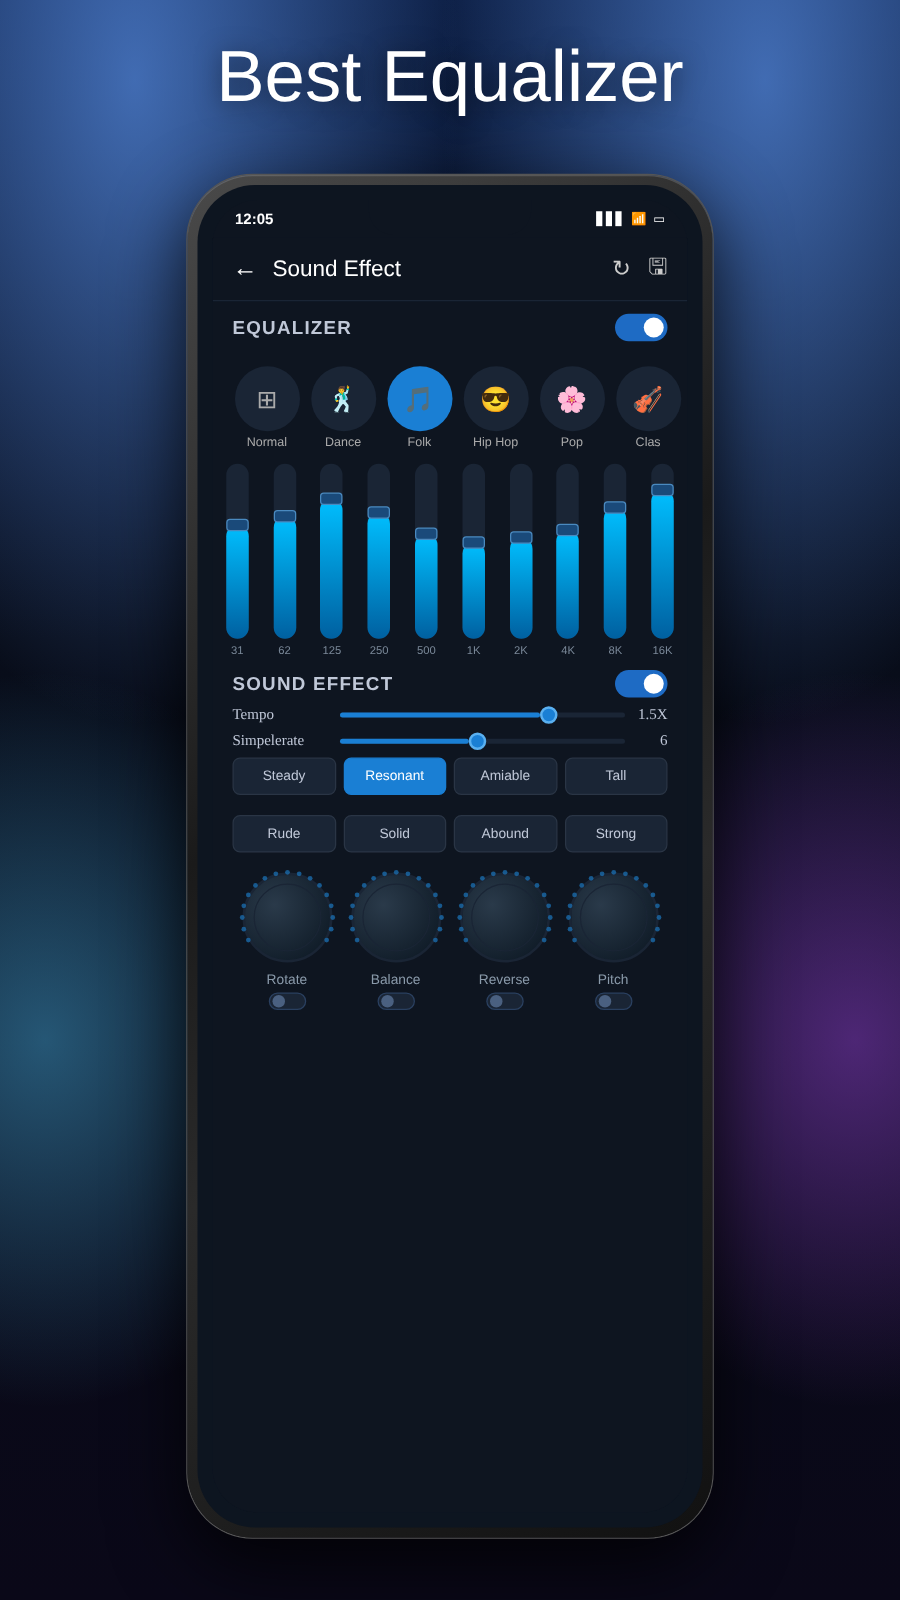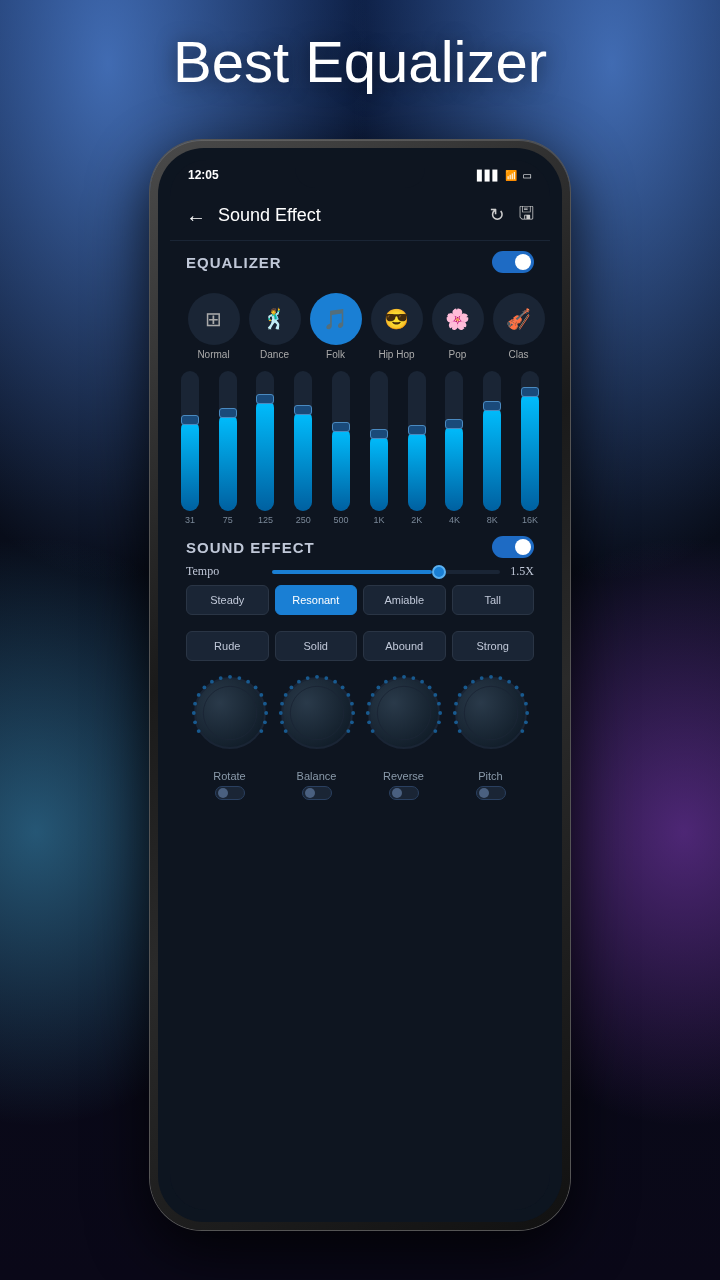--- a/index.html
+++ b/index.html
@@ -350,21 +350,21 @@
     
     .knobs-row {
       display: flex;
       justify-content: space-around;
       padding: 8px 16px 0;
     }
     .knob-item {
       display: flex;
       flex-direction: column;
       align-items: center;
-      gap: 21px;
+      gap: 8px;
     }
     .knob {
       width: 72px;
       height: 72px;
       border-radius: 50%;
       background: radial-gradient(circle at 35% 35%, #2a3a4a, #0a1520);
       border: 2px solid #1a2535;
       position: relative;
     }
     .knob-label {
@@ -464,21 +464,21 @@
                   <div class="eq-slider-fill" style="height: 65%;"></div>
                   <div class="eq-slider-thumb" style="bottom: 65%; margin-bottom: -5px;"></div>
                 </div>
                 <span class="eq-freq-label">31</span>
               </div>
               <div class="eq-band">
                 <div class="eq-slider-track">
                   <div class="eq-slider-fill" style="height: 70%;"></div>
                   <div class="eq-slider-thumb" style="bottom: 70%; margin-bottom: -5px;"></div>
                 </div>
-                <span class="eq-freq-label">75</span>
+                <span class="eq-freq-label">62</span>
               </div>
               <div class="eq-band">
                 <div class="eq-slider-track">
                   <div class="eq-slider-fill" style="height: 80%;"></div>
                   <div class="eq-slider-thumb" style="bottom: 80%; margin-bottom: -5px;"></div>
                 </div>
                 <span class="eq-freq-label">125</span>
               </div>
               <div class="eq-band">
                 <div class="eq-slider-track">
@@ -539,20 +539,28 @@
 
             <div class="slider-row">
               <span class="slider-label">Tempo</span>
               <div class="slider-track">
                 <div class="slider-fill" style="width:70%;"></div>
                 <div class="slider-thumb" style="left:70%;"></div>
               </div>
               <span class="slider-value">1.5X</span>
             </div>
 
+            <div class="slider-row">
+              <span class="slider-label">Simpelerate</span>
+              <div class="slider-track">
+                <div class="slider-fill" style="width:45%;"></div>
+                <div class="slider-thumb" style="left:45%;"></div>
+              </div>
+              <span class="slider-value">6</span>
+            </div>
           </div>
 
           <div class="effect-buttons" id="effect-row2" style="padding-top:0;">
               <div class="effect-btn">Steady</div>
               <div class="effect-btn active">Resonant</div>
               <div class="effect-btn">Amiable</div>
               <div class="effect-btn">Tall</div>
             </div>
 
           <div class="effect-buttons" id="effect-row1">

